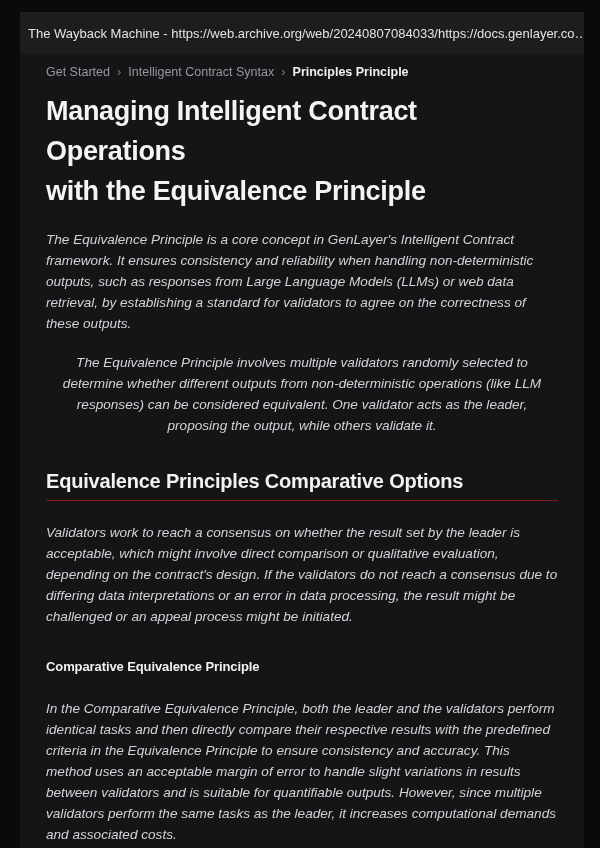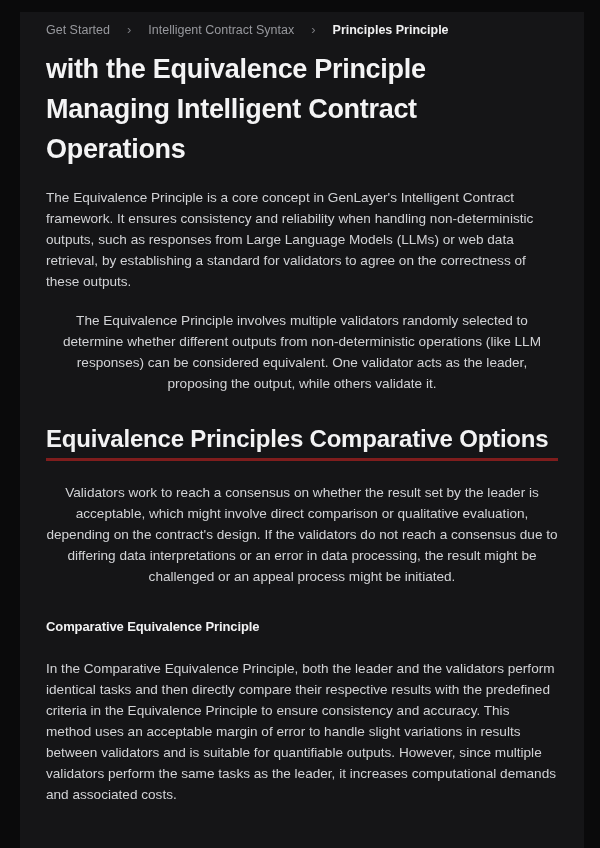--- a/index.html
+++ b/index.html
@@ -26,21 +26,21 @@
     color:#e4e4e6;
     font-size:13px;
     white-space:nowrap;
     overflow:hidden;
   }
   .content { padding:0 26px; }
   .breadcrumb {
     margin-top:11px;
     display:flex;
     align-items:center;
-    gap:17px;
+    gap:7px;
     font-size:12.5px;
     color:#97989d;
   }
   .breadcrumb .crumb { color:#97989d; text-decoration:none; cursor:pointer; }
   .breadcrumb .crumb.current { color:#f0f0f1; font-weight:700; cursor:default; }
   .breadcrumb .sep {
     color:#7c7d82;
     font-size:13px;
     line-height:1;
     transform:translateY(-1px);
@@ -50,63 +50,67 @@
     font-size:27px;
     line-height:40px;
     font-weight:700;
     color:#f4f4f5;
     letter-spacing:-0.3px;
   }
   p.body-text {
     font-size:13.6px;
     line-height:21px;
     color:#d2d3d6;
+    font-style:italic;
   }
   .p1 { margin-top:18px; }
   .p2 { margin-top:18px;text-align:center; }
   h2.section-heading {
     margin-top:31px;
-    font-size:24px;
+    font-size:20px;
     line-height:28px;
     font-weight:700;
     color:#f2f2f3;
     letter-spacing:-0.2px;
     padding-bottom:5px;
-    border-bottom:3px solid #7f1d1d;
+    border-bottom:1px solid #7f1d1d;
   }
-  .p3 { margin-top:21px;text-align:center; }
+  .p3 { margin-top:21px; }
   h3.subsection-heading {
     margin-top:28px;
     font-size:13px;
     line-height:24px;
     font-weight:700;
     color:#f2f2f3;
     letter-spacing:-0.1px;
   }
   .p4 { margin-top:19px; }
 </style>
 </head>
 <body>
 
 <div class="page">
 
+  <div class="wayback-bar">
+    <span>The Wayback Machine - https://web.archive.org/web/20240807084033/https://docs.genlayer.co…</span>
+  </div>
 
   <div class="content">
 
     <nav class="breadcrumb">
       <span class="crumb">Get Started</span>
       <span class="sep">›</span>
       <span class="crumb">Intelligent Contract Syntax</span>
       <span class="sep">›</span>
       <span class="crumb current">Principles Principle</span>
     </nav>
 
     <h1>
+        <span style="display:block;">Managing Intelligent Contract Operations</span>
         <span style="display:block;">with the Equivalence Principle</span>
-        <span style="display:block;">Managing Intelligent Contract Operations</span>
       </h1>
 
     <p class="body-text p1">The Equivalence Principle is a core concept in GenLayer's Intelligent Contract framework. It ensures consistency and reliability when handling non-deterministic outputs, such as responses from Large Language Models (LLMs) or web data retrieval, by establishing a standard for validators to agree on the correctness of these outputs.</p>
 
     <p class="body-text p2">The Equivalence Principle involves multiple validators randomly selected to determine whether different outputs from non-deterministic operations (like LLM responses) can be considered equivalent. One validator acts as the leader, proposing the output, while others validate it.</p>
 
     <h2 class="section-heading">Equivalence Principles Comparative Options</h2>
 
     <p class="body-text p3">Validators work to reach a consensus on whether the result set by the leader is acceptable, which might involve direct comparison or qualitative evaluation, depending on the contract's design. If the validators do not reach a consensus due to differing data interpretations or an error in data processing, the result might be challenged or an appeal process might be initiated.</p>
 

